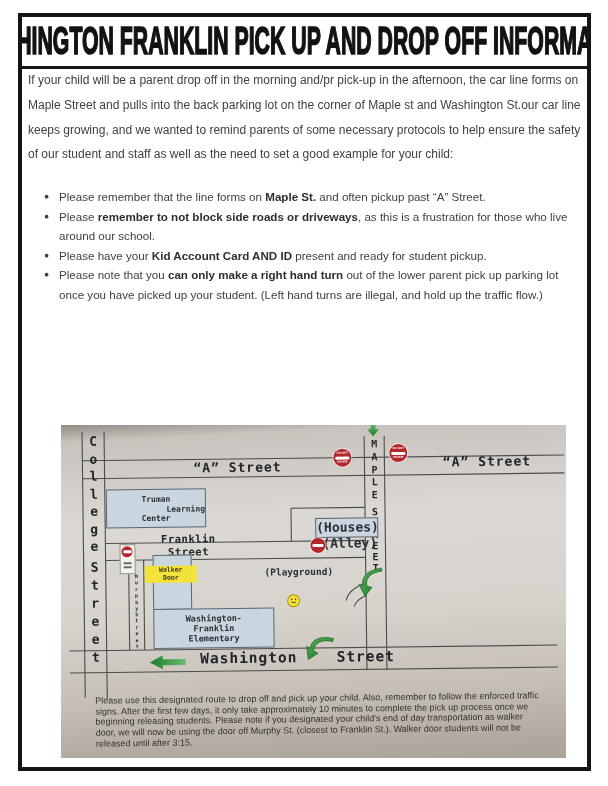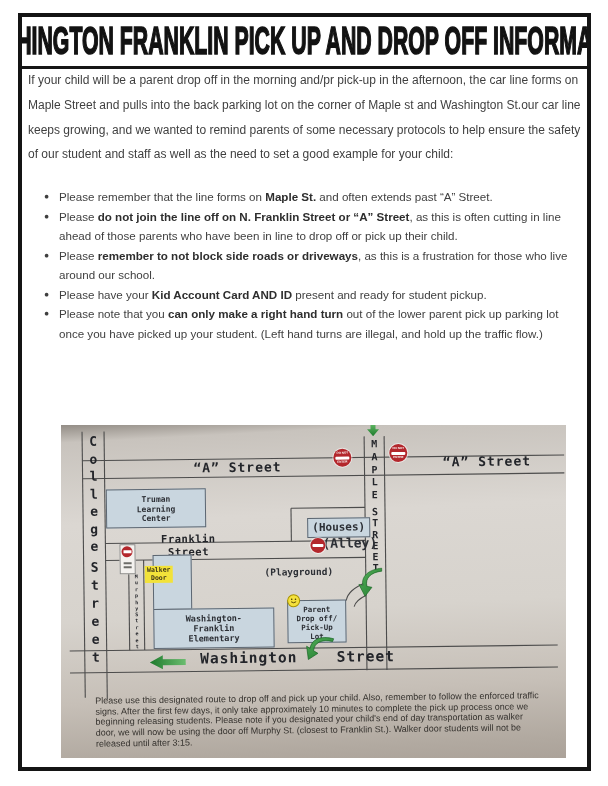--- a/index.html
+++ b/index.html
@@ -64,22 +64,21 @@
 <div class="page">
   <div class="frame">
 
     <div class="title-band">
       <div class="title-text">WASHINGTON FRANKLIN PICK UP AND DROP OFF INFORMATION</div>
     </div>
 
     <div class="intro">If your child will be a parent drop off in the morning and/pr pick-up in the afternoon, the car line forms on Maple Street and pulls into the back parking lot on the corner of Maple st and Washington St.our car line keeps growing, and we wanted to remind parents of some necessary protocols to help ensure the safety of our student and staff as well as the need to set a good example for your child:</div>
 
     <ul class="bullets" id="bullet-list">
-        <li><span>Please remember that the line forms on </span><span class="seg-b">Maple St.</span><span> and often extends past “A” Street.</span></li>
-        <li><span>Please </span><span class="seg-b">do not join the line off on N. Franklin Street or “A” Street</span><span>, as this is often cutting in line ahead of those parents who have been in line to drop off or pick up their child.</span></li>
+        <li><span>Please remember that the line forms on </span><span class="seg-b">Maple St.</span><span> and often pickup past “A” Street.</span></li>
         <li><span>Please </span><span class="seg-b">remember to not block side roads or driveways</span><span>, as this is a frustration for those who live around our school.</span></li>
         <li><span>Please have your </span><span class="seg-b">Kid Account Card AND ID</span><span> present and ready for student pickup.</span></li>
         <li><span>Please note that you </span><span class="seg-b">can only make a right hand turn</span><span> out of the lower parent pick up parking lot once you have picked up your student. (Left hand turns are illegal, and hold up the traffic flow.)</span></li>
       </ul>
 
     <div class="photo">
       <div class="tilt">
 
         <svg class="abs" style="left:0;top:0;" width="505" height="334" viewBox="0 0 505 334">
           <g stroke="#4c4c4c" stroke-width="1.1" fill="none">
@@ -159,51 +158,45 @@
         <div class="street-label map-font" style="left:88px;top:106px;width:80px;font-size:10.5px;line-height:13px;letter-spacing:.5px;">
           <span class="vlne" style="display:block;">Franklin</span>
           <span class="vlne" style="display:block;">Street</span>
         </div>
 
         <div class="street-label map-font" style="left:128px;top:224px;width:118px;font-size:14.5px;">Washington</div>
         <div class="street-label map-font" style="left:262px;top:224px;width:84px;font-size:14.5px;">Street</div>
 
         <div class="bldg map-font" style="left:46px;top:62px;width:100px;height:39px;font-size:8px;line-height:9.5px;padding-top:5px;">
           <span style="display:block;">Truman</span>
-          <span style="display:block;">Learning</span>
+          <span style="display:block;text-align:right;">Learning</span>
           <span style="display:block;">Center</span>
         </div>
 
         <div class="bldg" style="left:92px;top:128px;width:39px;height:55px;"></div>
         <div class="bldg map-font" style="left:92px;top:182px;width:121px;height:40px;font-size:8.5px;line-height:10px;padding-top:4px;">
           <span style="display:block;">Washington-</span>
           <span style="display:block;">Franklin</span>
           <span style="display:block;">Elementary</span>
         </div>
 
-        <div class="bldg map-font" style="left:247px;top:93px;width:63px;height:20px;font-size:11px;line-height:18px;">(Houses)</div>
+        <div class="bldg map-font" style="left:255px;top:93px;width:63px;height:20px;font-size:13px;line-height:18px;">(Houses)</div>
         <div class="plain-label map-font" style="left:262px;top:111px;width:44px;font-size:13px;">(Alley)</div>
 
         <div class="plain-label map-font" style="left:192px;top:141px;width:92px;font-size:9.5px;">(Playground)</div>
 
-        <div class="bldg map-font" style="left:226px;top:175px;width:59px;height:43px;font-size:7.5px;line-height:9px;padding-top:4px;">
-          <span style="display:block;">Parent</span>
-          <span style="display:block;">Drop off/</span>
-          <span style="display:block;">Pick-Up</span>
-          <span style="display:block;">Lot</span>
-        </div>
         <div class="smiley" style="left:226px;top:169px;">
           <svg width="11" height="11" viewBox="0 0 11 11">
               <circle cx="3.6" cy="4" r="0.8" fill="#4a3b00"></circle>
               <circle cx="7.4" cy="4" r="0.8" fill="#4a3b00"></circle>
               <path d="M3,6.5 Q5.5,8.6 8,6.5" stroke="#4a3b00" stroke-width="0.9" fill="none"></path>
             </svg>
         </div>
 
-        <div class="walker" style="left:84px;top:139px;width:28px;font-size:6.5px;line-height:7.5px;padding:1px 0;">
+        <div class="walker" style="left:84px;top:139px;width:28px;font-size:6.5px;line-height:7.5px;padding:1px 12px;">
           <span style="display:block;">Walker</span>
           <span style="display:block;">Door</span>
         </div>
 
         <div class="dne" style="left:274px;top:24px;width:18px;height:18px;">
           <div class="t1" style="top:3px;">DO NOT</div>
           <div class="bar" style="top:7.5px;height:3.5px;"></div>
           <div class="t2" style="bottom:3px;">ENTER</div>
         </div>
         <div class="dne" style="left:330px;top:20px;width:18px;height:18px;">

